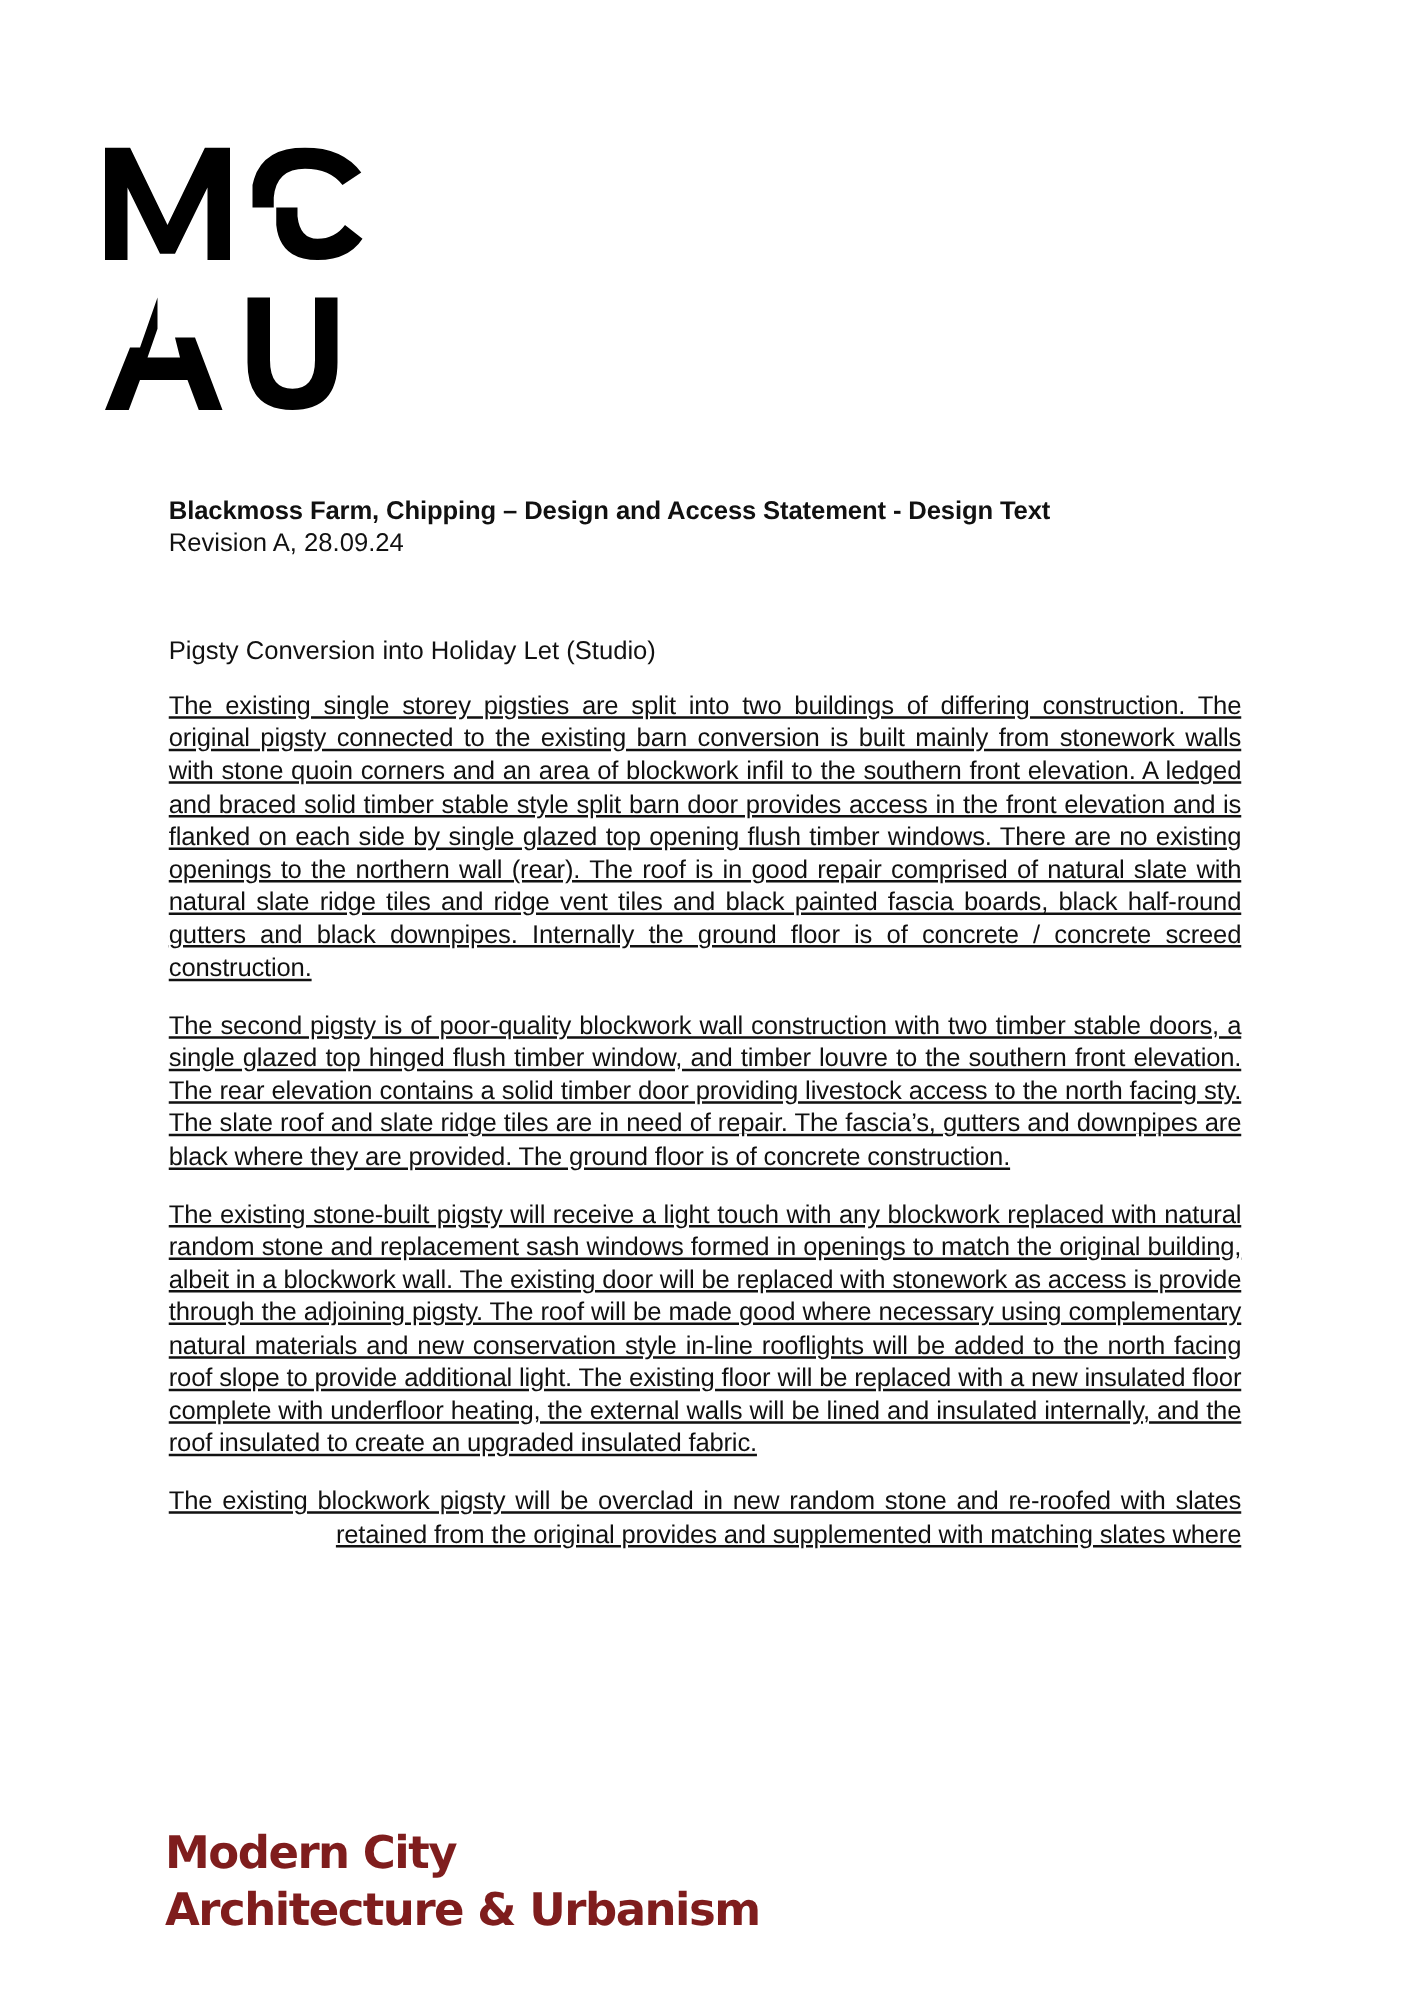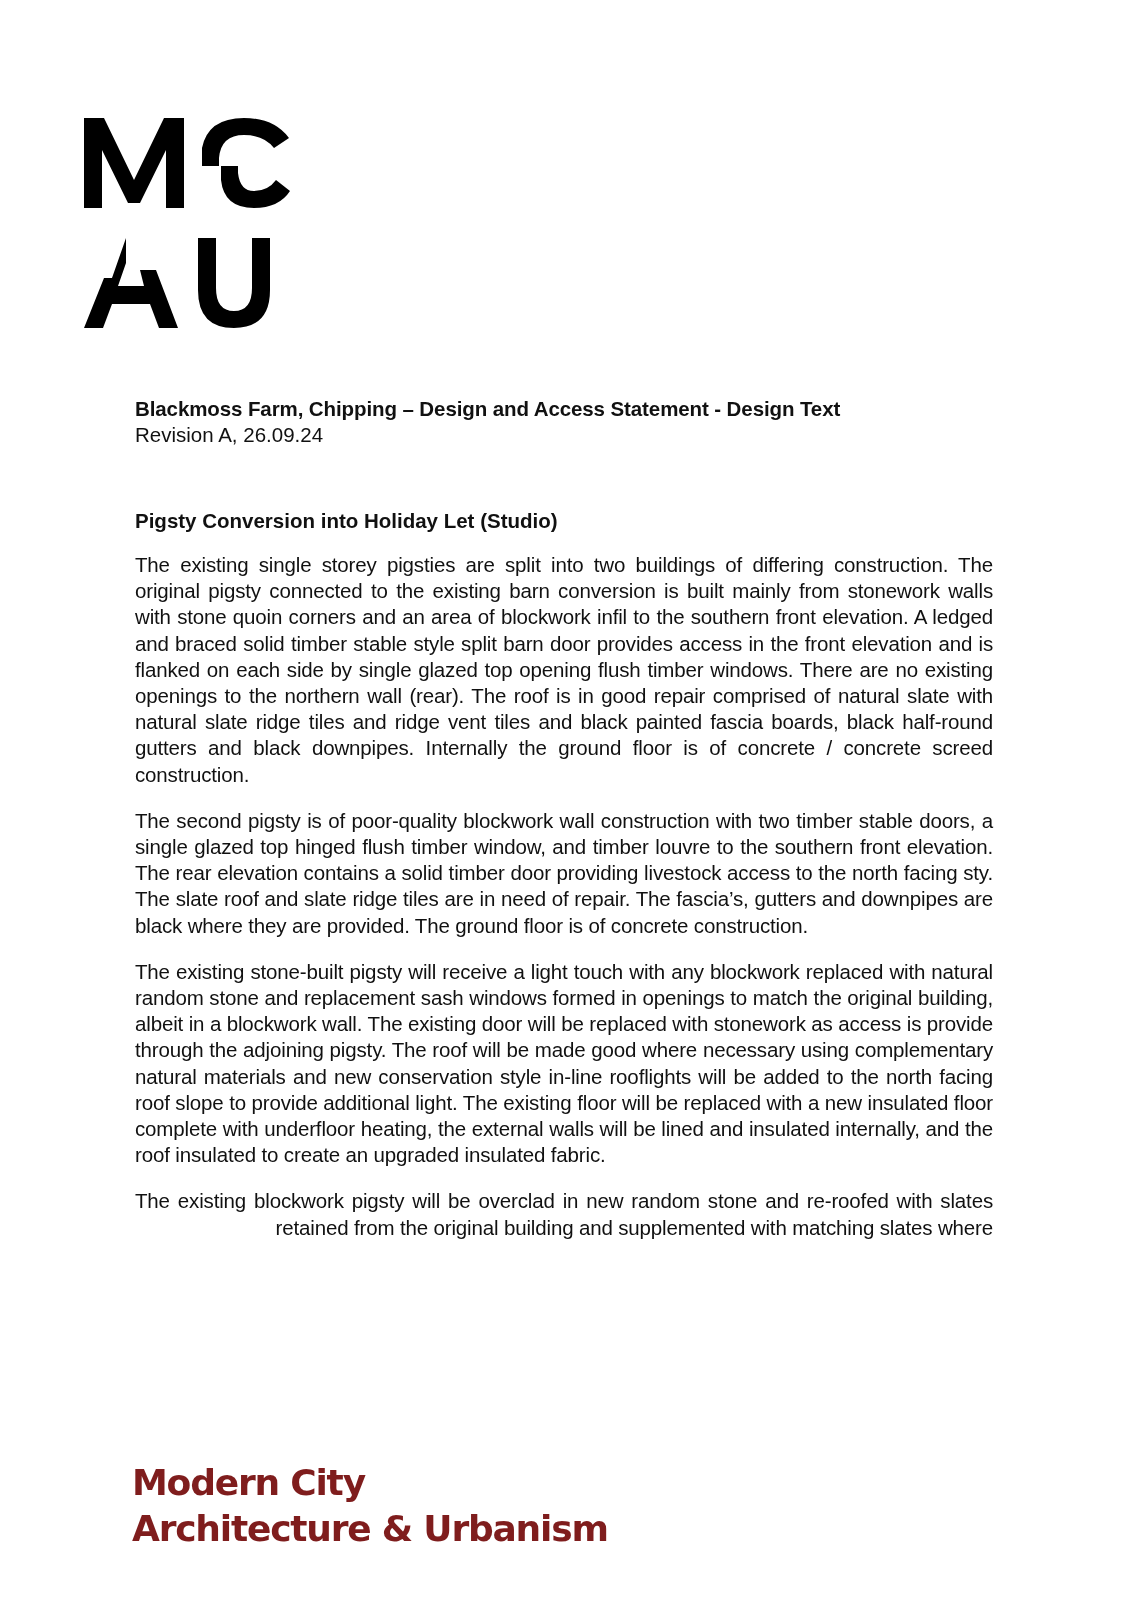--- a/index.html
+++ b/index.html
@@ -8,24 +8,24 @@
     font-family: "Liberation Sans", sans-serif; color: #111111;
   }
   .logo { position: absolute; left: 84px; top: 118px; width: 210px; height: 218px; }
   .logo svg { display: block; }
 
   .content {
     position: absolute; left: 135px; top: 396px; width: 858px;
   }
   .doc-title { font-weight: bold; font-size: 20.5px; line-height: 26px; margin: 0; letter-spacing: -0.1px; }
   .revision { font-size: 20.5px; line-height: 26px; margin: 0; }
-  .section-heading { font-weight: bold; font-size: 20.5px; line-height: 26px; margin: 60px 0 0 0; }
+  .section-heading { font-weight: normal; font-size: 20.5px; line-height: 26px; margin: 60px 0 0 0; }
   .para {
     font-size: 20.5px; line-height: 26.2px; margin: 20px 0 0 0;
-    text-align: justify; letter-spacing: -0.15px;
+    text-align: justify; letter-spacing: -0.15px; text-decoration: underline;
   }
   .para.first { margin-top: 18px; }
   .para.last { text-align-last: right; }
 
   .footer-brand {
     position: absolute; left: 132px; top: 1460px;
     font-family: "DejaVu Sans", sans-serif; font-weight: bold;
     font-size: 36px; line-height: 46px; letter-spacing: -1.2px; color: #7f1d1d;
   }
   .footer-brand div { margin: 0; }
@@ -42,24 +42,24 @@
     <path d="M137,48 L154,48 L154,55 Q156,73 170,73 Q184,73 192,62 L206,73 Q195,90 170,90 Q140,90 137,62 Z" fill="#000"></path>
 
     <polygon points="24,120 42,120 28,160 20,160 0,210 19,210 28,186 66,186 75,210 94,210 72,152 56,152 60,168 34,168 42,145 42,120" fill="#000"></polygon>
 
     <path d="M114,120 L132,120 L132,170 Q132,193 150,193 Q168,193 168,170 L168,120 L186,120 L186,172 Q186,210 150,210 Q114,210 114,172 Z" fill="#000"></path>
   </svg>
 </div>
 
 <div class="content">
   <p class="doc-title">Blackmoss Farm, Chipping – Design and Access Statement - Design Text</p>
-  <p class="revision">Revision A, 26.09.24</p>
+  <p class="revision">Revision A, 28.09.24</p>
   <p class="section-heading">Pigsty Conversion into Holiday Let (Studio)</p>
   <p class="para first">The existing single storey pigsties are split into two buildings of differing construction. The original pigsty connected to the existing barn conversion is built mainly from stonework walls with stone quoin corners and an area of blockwork infil to the southern front elevation. A ledged and braced solid timber stable style split barn door provides access in the front elevation and is flanked on each side by single glazed top opening flush timber windows. There are no existing openings to the northern wall (rear). The roof is in good repair comprised of natural slate with natural slate ridge tiles and ridge vent tiles and black painted fascia boards, black half-round gutters and black downpipes. Internally the ground floor is of concrete / concrete screed construction.</p>
   <p class="para">The second pigsty is of poor-quality blockwork wall construction with two timber stable doors, a single glazed top hinged flush timber window, and timber louvre to the southern front elevation. The rear elevation contains a solid timber door providing livestock access to the north facing sty. The slate roof and slate ridge tiles are in need of repair. The fascia’s, gutters and downpipes are black where they are provided. The ground floor is of concrete construction.</p>
   <p class="para">The existing stone-built pigsty will receive a light touch with any blockwork replaced with natural random stone and replacement sash windows formed in openings to match the original building, albeit in a blockwork wall. The existing door will be replaced with stonework as access is provide through the adjoining pigsty. The roof will be made good where necessary using complementary natural materials and new conservation style in-line rooflights will be added to the north facing roof slope to provide additional light. The existing floor will be replaced with a new insulated floor complete with underfloor heating, the external walls will be lined and insulated internally, and the roof insulated to create an upgraded insulated fabric.</p>
-  <p class="para last">The existing blockwork pigsty will be overclad in new random stone and re-roofed with slates retained from the original building and supplemented with matching slates where</p>
+  <p class="para last">The existing blockwork pigsty will be overclad in new random stone and re-roofed with slates retained from the original provides and supplemented with matching slates where</p>
 </div>
 
 <div class="footer-brand">
   <div>Modern City</div>
   <div>Architecture &amp; Urbanism</div>
 </div>
 
 </body></html>

